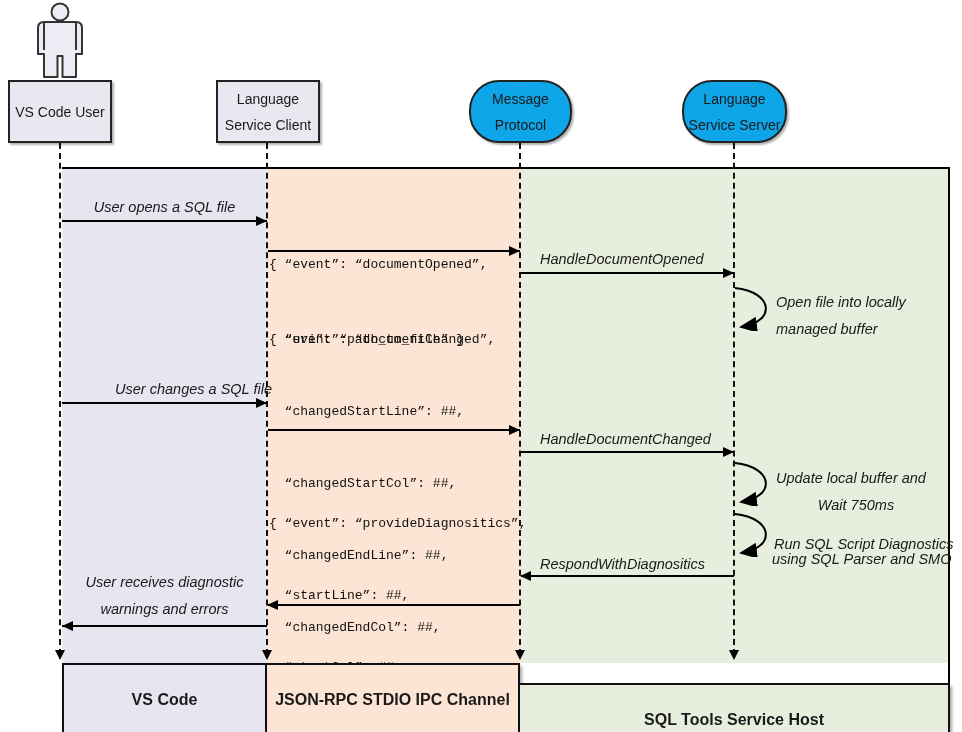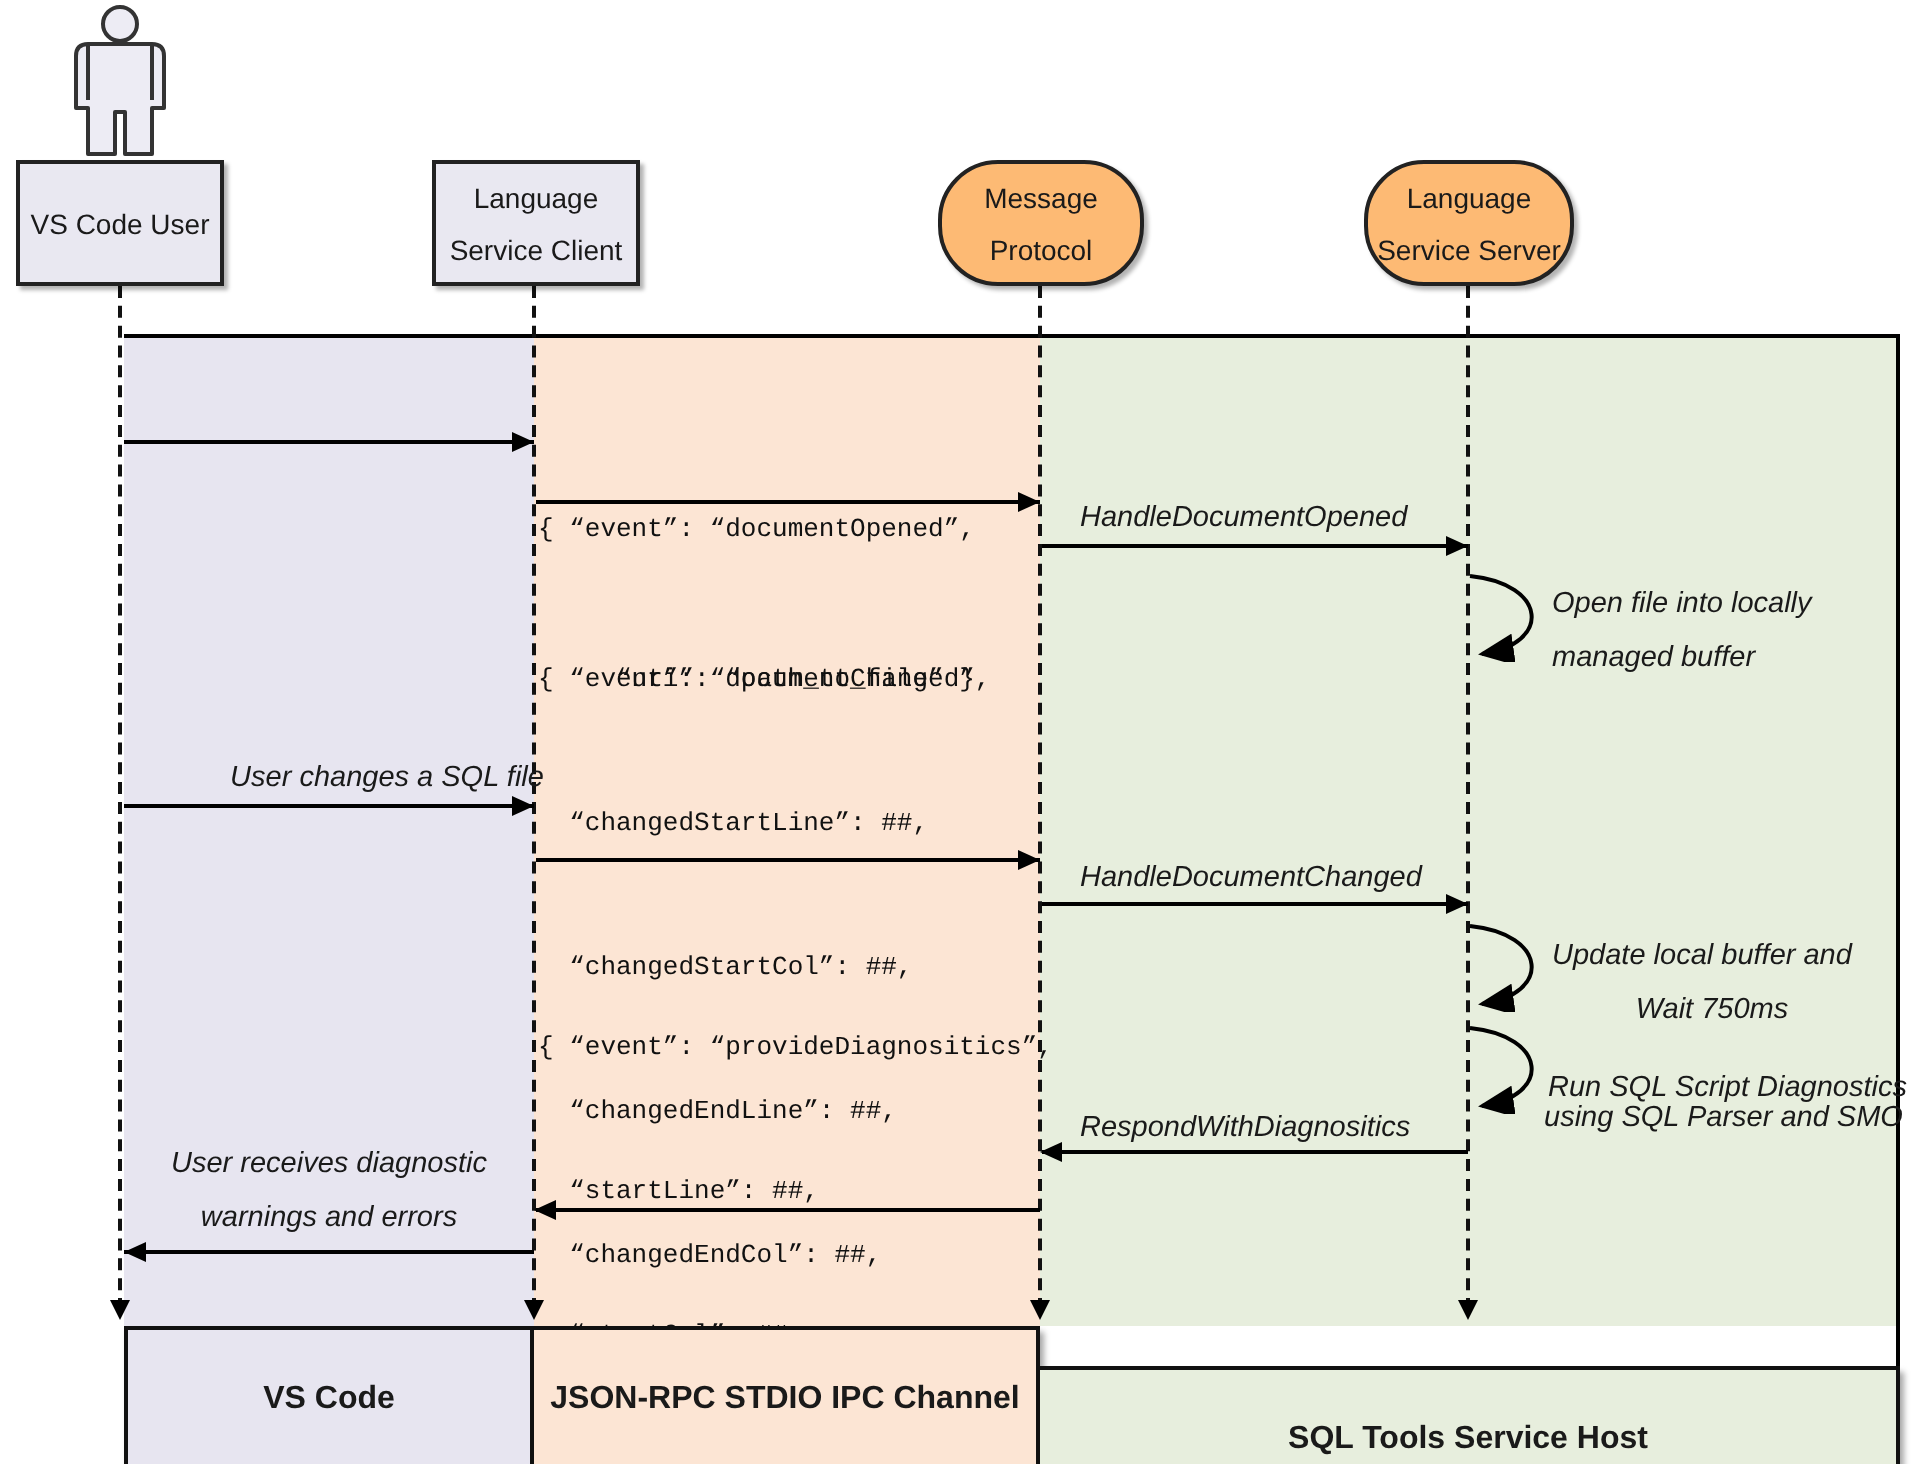--- a/index.html
+++ b/index.html
@@ -9,36 +9,36 @@
   }
   .abs{position:absolute;}
   
   .actor-box{
     position:absolute;height:63px;border:2px solid #222;
     display:flex;flex-direction:column;align-items:center;justify-content:center;
     font-size:14px;line-height:26px;box-shadow:2px 2px 2px rgba(0,0,0,0.30);
     box-sizing:border-box;text-align:center;
   }
   .fill-lav{background:#e9e8f1;}
-  .fill-grn{background:#fdba74;border-radius:30px;}
+  .fill-grn{background:#0ea5e9;border-radius:30px;}
   
   .lifeline{position:absolute;width:0;border-left:2px dashed #111;top:143px;height:512px;}
   
   .lane{position:absolute;top:169px;height:494px;}
   
   .msg{position:absolute;height:0;border-top:2px solid #000;}
   .ah-r{position:absolute;width:0;height:0;border-left:11px solid #000;border-top:5px solid transparent;border-bottom:5px solid transparent;}
   .ah-l{position:absolute;width:0;height:0;border-right:11px solid #000;border-top:5px solid transparent;border-bottom:5px solid transparent;}
   .ah-d{position:absolute;width:0;height:0;border-top:10px solid #000;border-left:5px solid transparent;border-right:5px solid transparent;}
   
   .lbl{position:absolute;font-style:italic;font-size:14.5px;white-space:nowrap;}
   .lbl.c{text-align:center;}
   
   .payload{position:absolute;font-family:"Liberation Mono",monospace;font-size:13px;line-height:24px;white-space:pre;color:#111;}
-  .payload.p1{line-height:25px;text-align:right;}
+  .payload.p1{line-height:25px;}
   
   .foot{
     position:absolute;top:663px;height:73px;border:2px solid #111;box-sizing:border-box;
     display:flex;align-items:center;justify-content:center;
     font-size:16px;font-weight:bold;box-shadow:2px 3px 3px rgba(0,0,0,0.35);
   }
   .bar{position:absolute;background:#000;}
 </style>
 </head>
 <body>
@@ -71,20 +71,21 @@
   </div>
   <div class="actor-box fill-grn" style="left:469px;top:80px;width:103px;">
     <div>Message</div>
     <div>Protocol</div>
   </div>
   <div class="actor-box fill-grn" style="left:682px;top:80px;width:105px;">
     <div>Language</div>
     <div>Service Server</div>
   </div>
 
+  <div class="lbl c" style="left:62px;top:199px;width:205px;">User opens a SQL file</div>
   <div class="msg" style="left:62px;top:220px;width:205px;"></div>
   <div class="ah-r" style="left:256px;top:216px;"></div>
 
   <div class="payload p1" style="left:269px;top:202px;">
     <div>{ “event”: “documentOpened”,</div>
     <div>  “uri”: “path_to_file” }</div>
   </div>
 
   <div class="msg" style="left:268px;top:250px;width:252px;"></div>
   <div class="ah-r" style="left:509px;top:246px;"></div>

